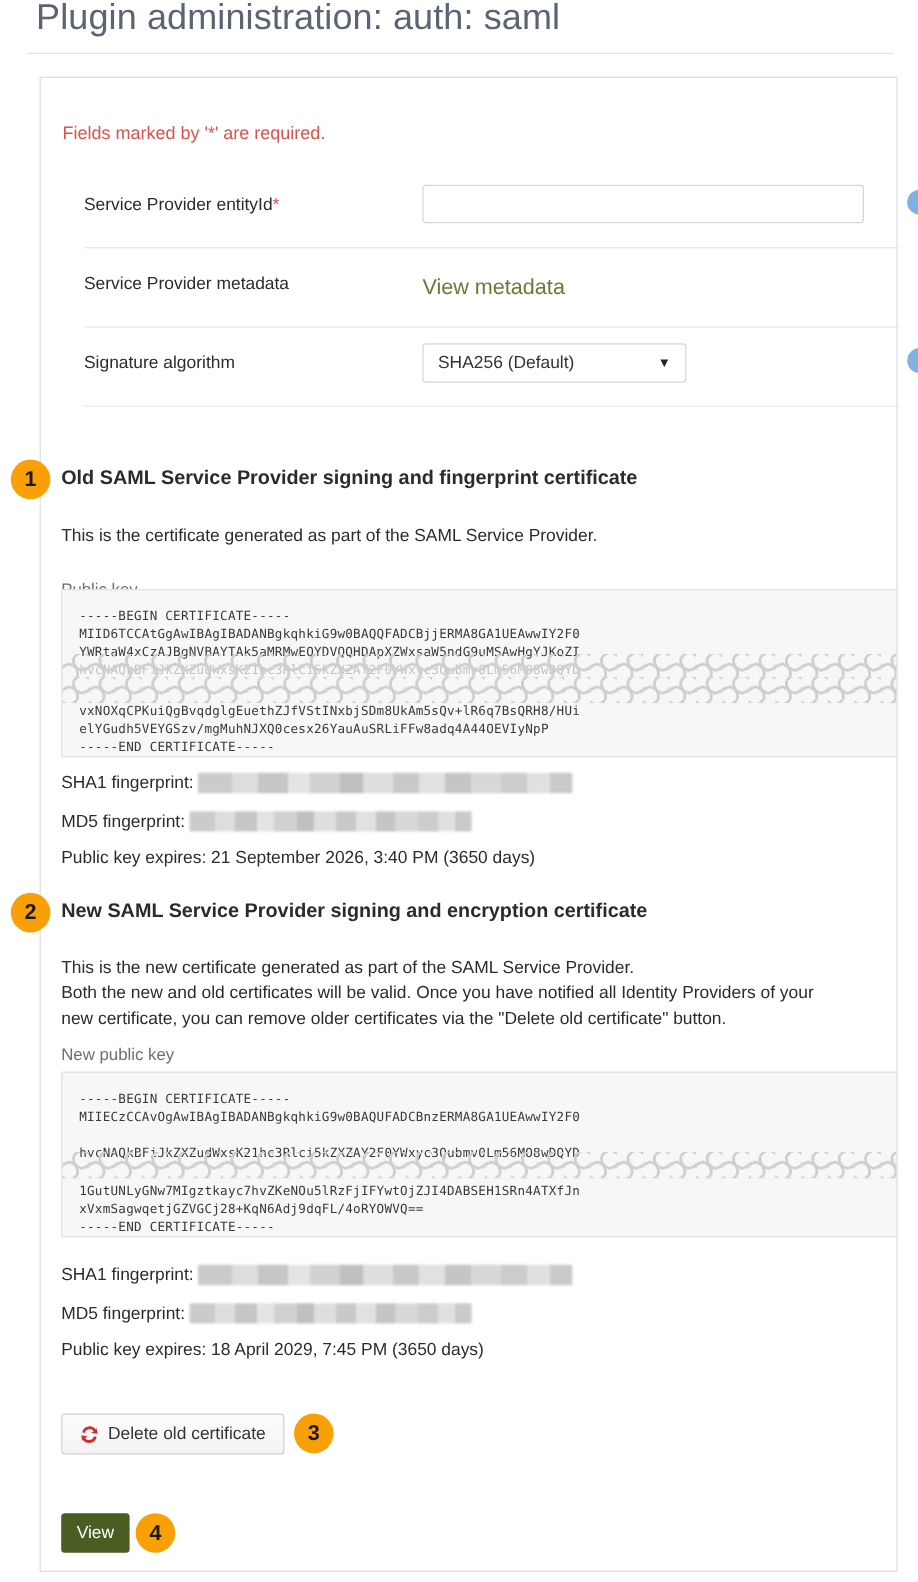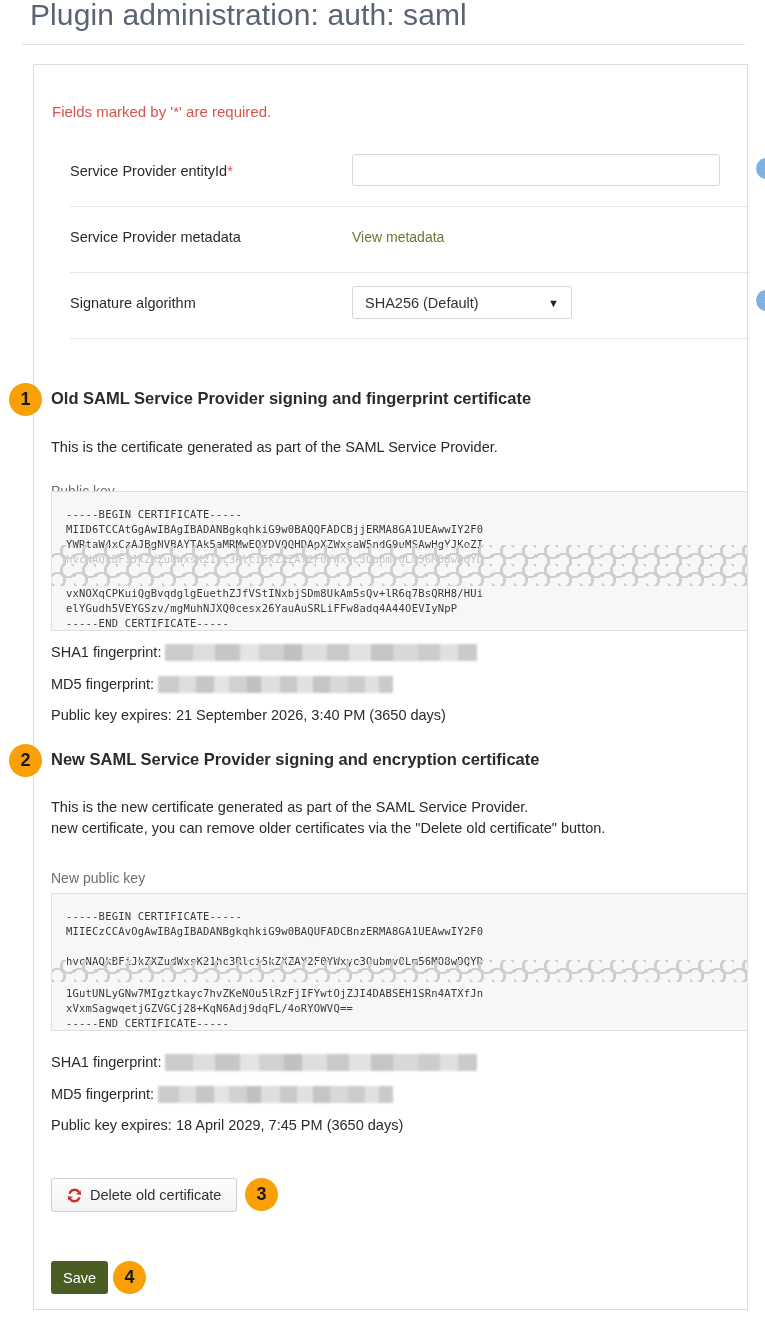--- a/index.html
+++ b/index.html
@@ -77,21 +77,21 @@
     font-family: "Liberation Sans", sans-serif;
     font-size: 14px;
     color: #333;
     padding: 0 8px;
     outline: none;
   }
 
   .link-value {
     position: absolute;
     left: 282px; top: 22px;
-    font-size: 14px;
+    font-size: 18px;
     color: #6a7a32;
     text-decoration: none;
     white-space: nowrap;
     cursor: pointer;
   }
 
   .select-wrap {
     position: absolute;
     left: 282px; top: 13px;
     width: 220px; height: 33px;
@@ -345,20 +345,21 @@
   <div class="fp-row" style="top:676px">
     <span>MD5 fingerprint:</span><span class="redact redact-mid"></span>
   </div>
   <div class="fp-row" style="top:707px">Public key expires: 21 September 2026, 3:40 PM (3650 days)</div>
 
   <div class="badge badge-2">2</div>
   <div class="section-head sec2-head">New SAML Service Provider signing and encryption certificate</div>
 
   <div class="body-text sec2-desc">
     <div>This is the new certificate generated as part of the SAML Service Provider.</div>
+    <div>Both the new and old certificates will be valid. Once you have notified all Identity Providers of your</div>
     <div>new certificate, you can remove older certificates via the "Delete old certificate" button.</div>
   </div>
   <div class="key-label key-label-2">New public key</div>
 
   <div class="cert-box cert-box-2">
     <div class="cert-line" style="top:16px">-----BEGIN CERTIFICATE-----</div>
     <div class="cert-line" style="top:31px">MIIECzCCAvOgAwIBAgIBADANBgkqhkiG9w0BAQUFADCBnzERMA8GA1UEAwwIY2F0</div>
     <div class="cert-line" style="top:61px">hvcNAQkBFiJkZXZudWxsK21hc3Rlci5kZXZAY2F0YWxyc3Qubmv0Lm56MO8wDQYD</div>
     <div class="squiggle" style="top:66px"></div>
     <div class="cert-line" style="top:93px">1GutUNLyGNw7MIgztkayc7hvZKeNOu5lRzFjIFYwtOjZJI4DABSEH1SRn4ATXfJn</div>
@@ -378,16 +379,16 @@
     <span class="refresh-icon">
       <svg viewBox="0 0 16 16" width="17" height="17" aria-hidden="true">
         <path d="M13.2 4.2A6 6 0 0 0 2.3 6.2l2.1.5A3.9 3.9 0 0 1 11.4 5.4L9.3 6.6l5 .9-.6-5-0.5 1.7z" fill="#c9302c"></path>
         <path d="M2.8 11.8A6 6 0 0 0 13.7 9.8l-2.1-.5A3.9 3.9 0 0 1 4.6 10.6l2.1-1.2-5-.9.6 5 .5-1.7z" fill="#c9302c"></path>
       </svg>
     </span>
     <span class="btn-delete-label">Delete old certificate</span>
   </div>
   <div class="badge badge-3">3</div>
 
-  <button class="btn-save">Save</button>
+  <button class="btn-save">View</button>
   <div class="badge badge-4">4</div>
 
 </div>
 
 </body></html>

